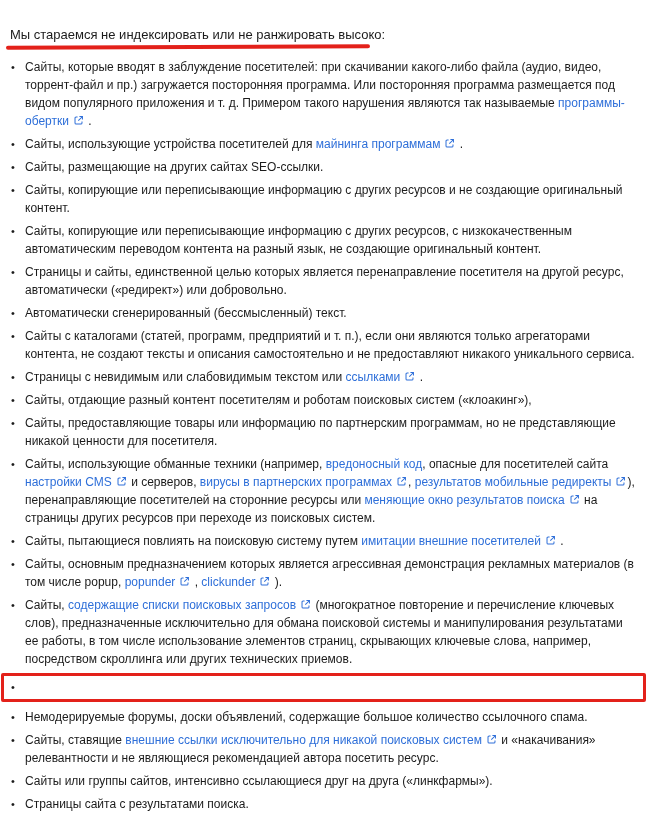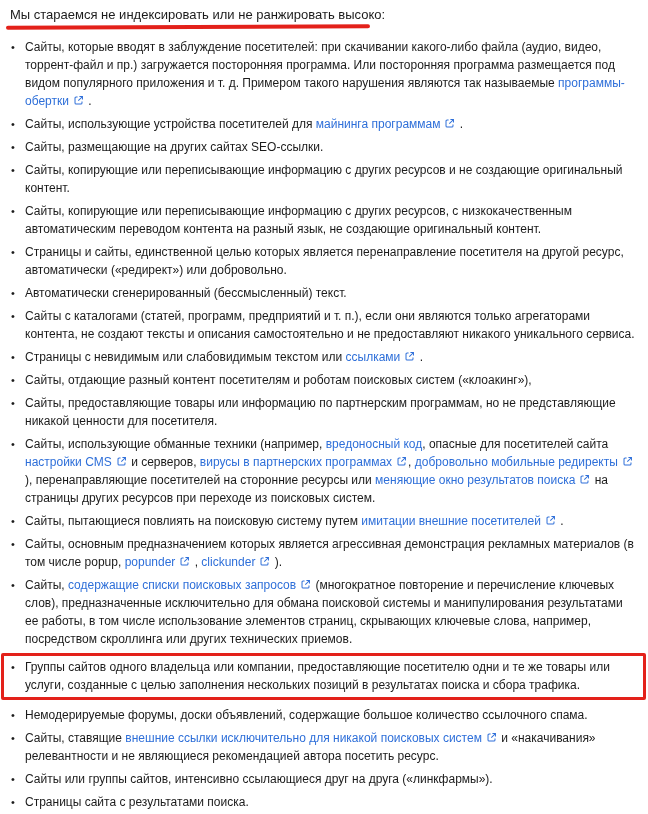--- a/index.html
+++ b/index.html
@@ -9,21 +9,21 @@
     --bg:#ffffff;
   }
   *{box-sizing:border-box;margin:0;padding:0;}
   html,body{background:var(--bg);}
   body{
     width:648px;height:814px;overflow:hidden;
     font-family:"Liberation Sans","DejaVu Sans",sans-serif;
     font-size:12px;line-height:18px;color:var(--text);
     padding:6px 10px 0 10px;
   }
-  .heading-wrap{position:relative;margin-bottom:15px;}
+  .heading-wrap{position:relative;margin-bottom:15px;margin-top:20px;}
   .heading{
     font-size:13px;font-weight:400;line-height:17px;color:var(--text);
   }
   .red-underline{
     position:absolute;left:-4px;top:19px;width:364px;height:4px;
     background:var(--red);border-radius:2px;transform:rotate(-0.25deg);
   }
   ul.violations{list-style:none;}
   li.item{
     display:flex;align-items:flex-start;margin-bottom:5px;
@@ -110,21 +110,21 @@
         <span class="item-text">Сайты, предоставляющие товары или информацию по партнерским программам, но не представляющие никакой ценности для посетителя.</span>
       </li>
       <li class="item">
         <span class="bullet">•</span>
         <span class="item-text">Сайты, использующие обманные техники (например, <a class="inline-link" href="#">вредоносный код</a>, опасные для посетителей сайта <a class="inline-link" href="#">настройки CMS</a><span class="ext-icon"><svg width="11" height="11" viewBox="0 0 12 12" aria-hidden="true">
               <path d="M5 2.2H3.4c-.9 0-1.2.3-1.2 1.2v5.2c0 .9.3 1.2 1.2 1.2h5.2c.9 0 1.2-.3 1.2-1.2V7" fill="none" stroke="currentColor" stroke-width="1.1"></path>
               <path d="M7 1.7h3.3V5M10.1 1.9 5.8 6.2" fill="none" stroke="currentColor" stroke-width="1.1"></path>
             </svg></span> и серверов, <a class="inline-link" href="#">вирусы в партнерских программах</a><span class="ext-icon"><svg width="11" height="11" viewBox="0 0 12 12" aria-hidden="true">
               <path d="M5 2.2H3.4c-.9 0-1.2.3-1.2 1.2v5.2c0 .9.3 1.2 1.2 1.2h5.2c.9 0 1.2-.3 1.2-1.2V7" fill="none" stroke="currentColor" stroke-width="1.1"></path>
               <path d="M7 1.7h3.3V5M10.1 1.9 5.8 6.2" fill="none" stroke="currentColor" stroke-width="1.1"></path>
-            </svg></span>, <a class="inline-link" href="#">добровольно мобильные редиректы</a><span class="ext-icon"><svg width="11" height="11" viewBox="0 0 12 12" aria-hidden="true">
+            </svg></span>, <a class="inline-link" href="#">результатов мобильные редиректы</a><span class="ext-icon"><svg width="11" height="11" viewBox="0 0 12 12" aria-hidden="true">
               <path d="M5 2.2H3.4c-.9 0-1.2.3-1.2 1.2v5.2c0 .9.3 1.2 1.2 1.2h5.2c.9 0 1.2-.3 1.2-1.2V7" fill="none" stroke="currentColor" stroke-width="1.1"></path>
               <path d="M7 1.7h3.3V5M10.1 1.9 5.8 6.2" fill="none" stroke="currentColor" stroke-width="1.1"></path>
             </svg></span>), перенаправляющие посетителей на сторонние ресурсы или <a class="inline-link" href="#">меняющие окно результатов поиска</a><span class="ext-icon"><svg width="11" height="11" viewBox="0 0 12 12" aria-hidden="true">
               <path d="M5 2.2H3.4c-.9 0-1.2.3-1.2 1.2v5.2c0 .9.3 1.2 1.2 1.2h5.2c.9 0 1.2-.3 1.2-1.2V7" fill="none" stroke="currentColor" stroke-width="1.1"></path>
               <path d="M7 1.7h3.3V5M10.1 1.9 5.8 6.2" fill="none" stroke="currentColor" stroke-width="1.1"></path>
             </svg></span> на страницы других ресурсов при переходе из поисковых систем.</span>
       </li>
       <li class="item">
         <span class="bullet">•</span>
         <span class="item-text">Сайты, пытающиеся повлиять на поисковую систему путем <a class="inline-link" href="#">имитации внешние посетителей</a><span class="ext-icon"><svg width="11" height="11" viewBox="0 0 12 12" aria-hidden="true">
@@ -144,21 +144,20 @@
       </li>
       <li class="item">
         <span class="bullet">•</span>
         <span class="item-text">Сайты, <a class="inline-link" href="#">содержащие списки поисковых запросов</a><span class="ext-icon"><svg width="11" height="11" viewBox="0 0 12 12" aria-hidden="true">
               <path d="M5 2.2H3.4c-.9 0-1.2.3-1.2 1.2v5.2c0 .9.3 1.2 1.2 1.2h5.2c.9 0 1.2-.3 1.2-1.2V7" fill="none" stroke="currentColor" stroke-width="1.1"></path>
               <path d="M7 1.7h3.3V5M10.1 1.9 5.8 6.2" fill="none" stroke="currentColor" stroke-width="1.1"></path>
             </svg></span> (многократное повторение и перечисление ключевых слов), предназначенные исключительно для обмана поисковой системы и манипулирования результатами ее работы, в том числе использование элементов страниц, скрывающих ключевые слова, например, посредством скроллинга или других технических приемов.</span>
       </li>
       <li class="item highlighted">
         <span class="bullet">•</span>
-        <span class="item-text">Группы сайтов одного владельца или компании, предоставляющие посетителю одни и те же товары или услуги, созданные с целью заполнения нескольких позиций в результатах поиска и сбора трафика.</span>
       </li>
       <li class="item">
         <span class="bullet">•</span>
         <span class="item-text">Немодерируемые форумы, доски объявлений, содержащие большое количество ссылочного спама.</span>
       </li>
       <li class="item">
         <span class="bullet">•</span>
         <span class="item-text">Сайты, ставящие <a class="inline-link" href="#">внешние ссылки исключительно для никакой поисковых систем</a><span class="ext-icon"><svg width="11" height="11" viewBox="0 0 12 12" aria-hidden="true">
               <path d="M5 2.2H3.4c-.9 0-1.2.3-1.2 1.2v5.2c0 .9.3 1.2 1.2 1.2h5.2c.9 0 1.2-.3 1.2-1.2V7" fill="none" stroke="currentColor" stroke-width="1.1"></path>
               <path d="M7 1.7h3.3V5M10.1 1.9 5.8 6.2" fill="none" stroke="currentColor" stroke-width="1.1"></path>

